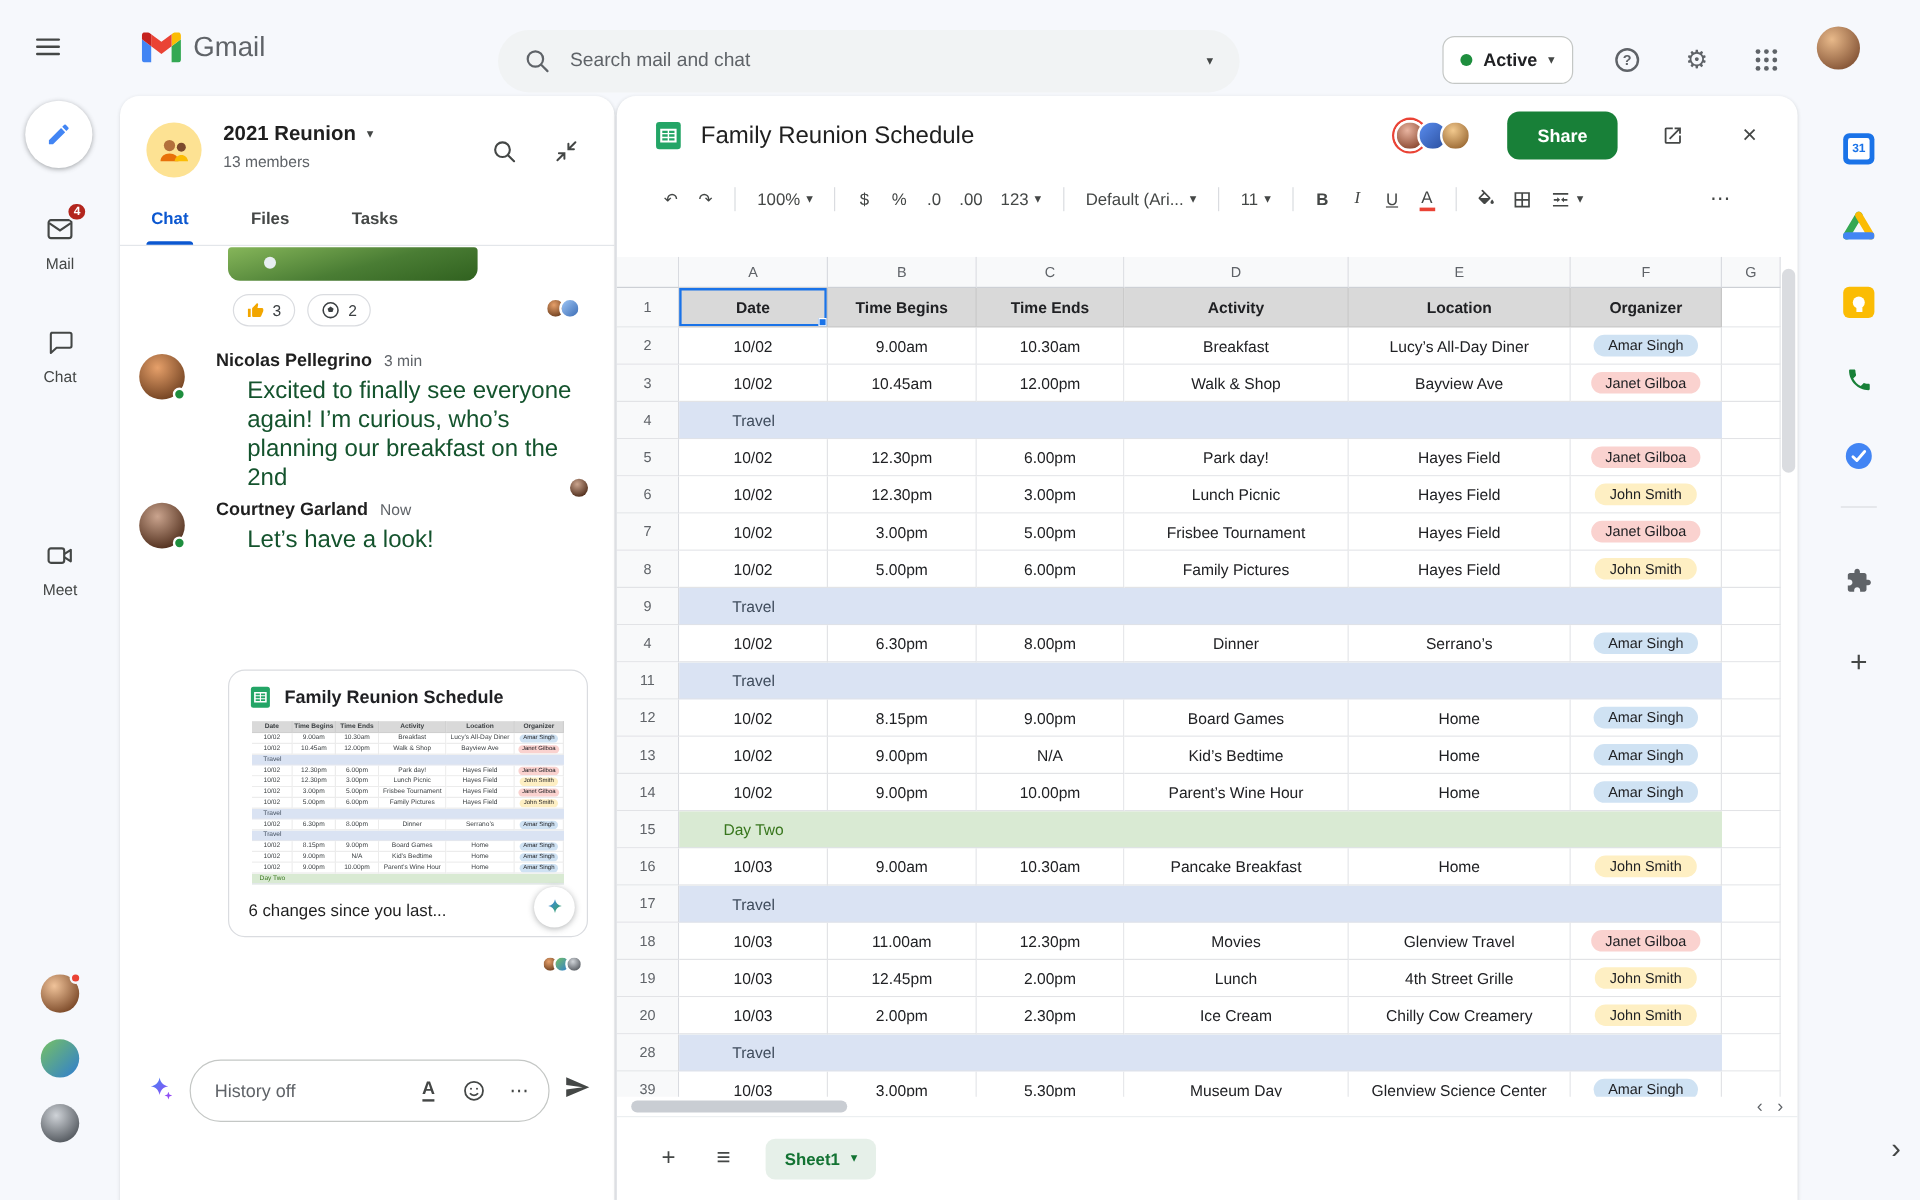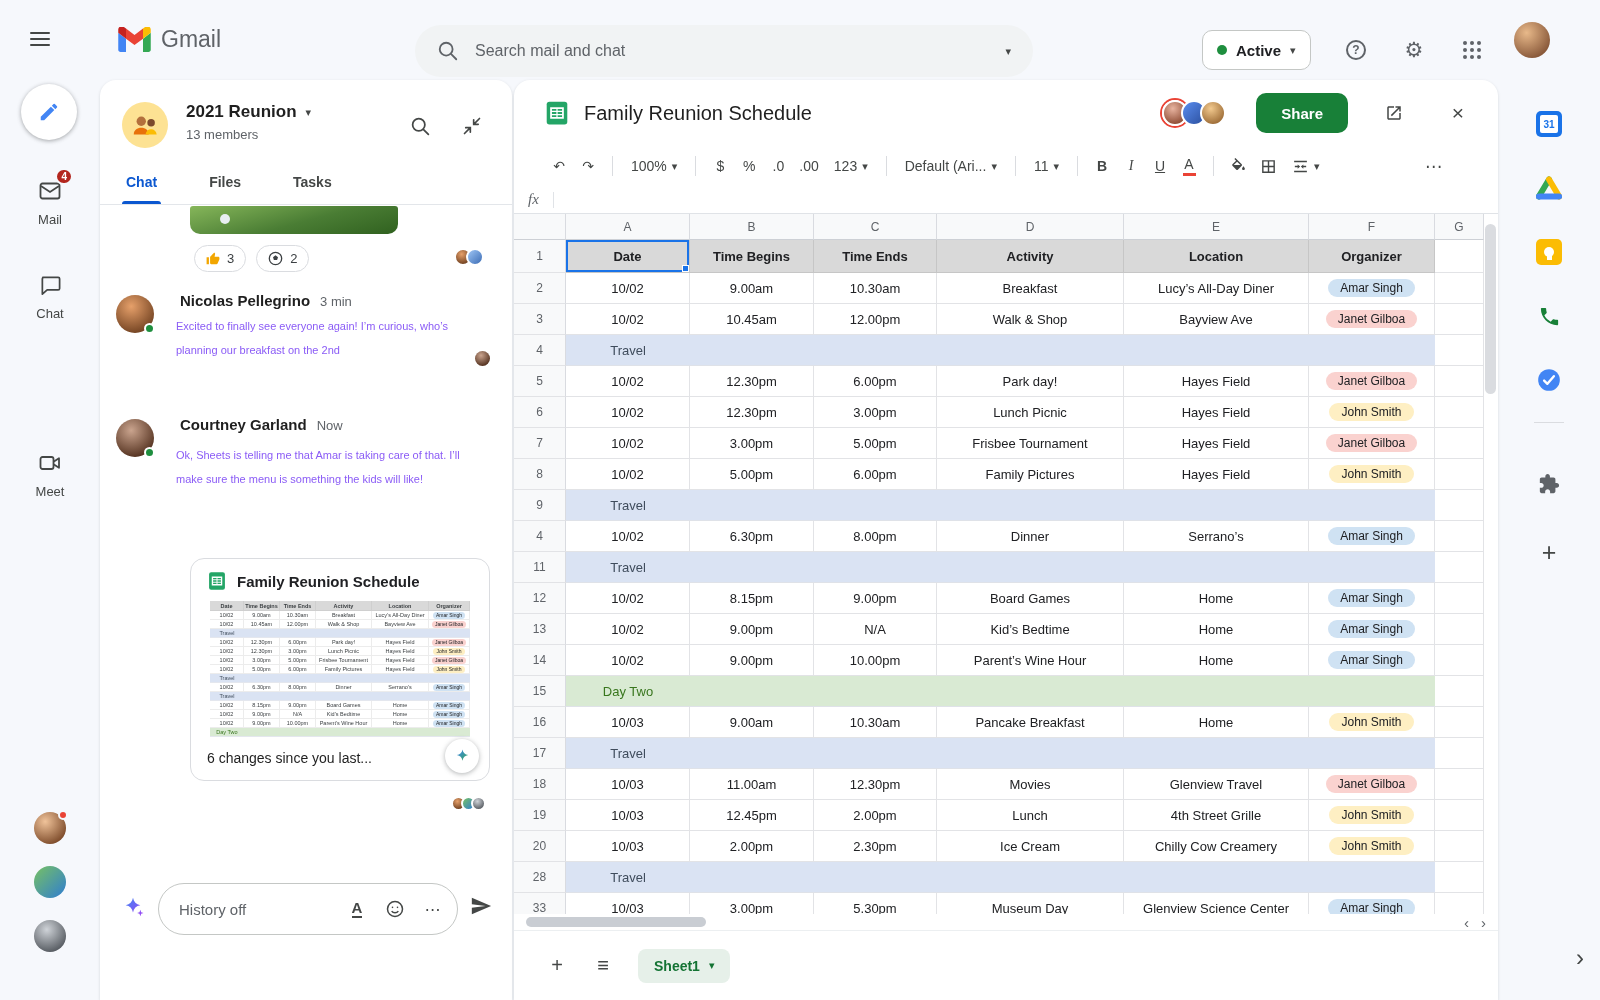--- a/index.html
+++ b/index.html
@@ -58,21 +58,21 @@
 .react-row{position:absolute;left:94px;top:165px;display:flex;gap:10px}
 .pill{height:27px;border:1px solid #dadce0;border-radius:14px;background:#fff;display:flex;align-items:center;gap:7px;padding:0 11px;font-size:13px;color:#3c4043;cursor:pointer}
 .mini-avs{position:absolute;right:28px;top:168px;display:flex}
 .mini-avs .avatar{width:18px;height:18px;border:2px solid #fff;margin-left:-6px}
 .msg{position:absolute;left:16px;right:18px}
 .m-av{position:absolute;left:0;top:3px;width:38px;height:38px;border-radius:50%}
 .presence{position:absolute;right:-1px;bottom:-1px;width:11px;height:11px;border-radius:50%;background:#1e8e3e;border:2px solid #fff}
 .m-head{margin-left:64px;display:flex;align-items:baseline;gap:10px}
 .m-name{font-size:15px;font-weight:700;color:#1f1f1f}
 .m-time{font-size:13px;color:#5f6368}
-.m-text{margin-left:60px;margin-top:5px;font-size:11px;line-height:24px;color:#8b5cf6;max-width:288px}
+.m-text{margin-left:90px;margin-top:5px;font-size:20px;line-height:24px;color:#14532d;max-width:288px}
 .rr{position:absolute;right:4px;bottom:-4px;width:15px;height:15px;border-radius:50%}
 .card{position:absolute;left:90px;top:478px;width:300px;border:1px solid #dadce0;border-radius:14px;background:#fff}
 .card-head{display:flex;align-items:center;gap:10px;padding:12px 16px 8px}
 .card-title{font-size:15px;font-weight:700;color:#202124}
 .mini{width:260px;margin:2px auto 0}
 .card-foot{display:flex;align-items:center;padding:13px 16px 14px;font-size:14px;color:#1f1f1f;position:relative}
 .spark-badge{position:absolute;right:10px;bottom:7px;width:34px;height:34px;border-radius:50%;background:#fff;box-shadow:0 1px 5px rgba(60,64,67,.4);display:flex;align-items:center;justify-content:center;cursor:pointer}
 .receipts{position:absolute;right:26px;top:716px;display:flex}
 .receipts .avatar{width:15px;height:15px;border:2px solid #fff;margin-left:-5px}
 .composer{position:absolute;left:0;right:0;top:800px;height:72px}
@@ -326,21 +326,21 @@
   </div>
 
   <div class="msg" style="top:336px">
     <span class="m-av" style="background:radial-gradient(circle at 40% 30%,#caa48e,#4e2c1a 82%)">
         <span class="presence"></span>
       </span>
     <div class="m-head">
       <span class="m-name">Courtney Garland</span>
       <span class="m-time">Now</span>
     </div>
-    <div class="m-text" style="margin-top:10px">Ok, Sheets is telling me that Amar is taking care of that. I’ll make sure the menu is something the kids will like!</div>
+    <div class="m-text">Let’s have a look!</div>
   </div>
 
   <div class="card">
     <div class="card-head">
       <span>
         <svg width="20" height="20" viewBox="0 0 24 24">
             <rect x="2.5" y="1.5" width="19" height="21" rx="2.5" fill="#23a566"></rect>
             <path d="M6.5 7.5h11v9h-11z" fill="none" stroke="#fff" stroke-width="1.6"></path>
             <path d="M6.5 10.5h11M6.5 13.5h11M12 7.5v9" stroke="#fff" stroke-width="1.1"></path>
           </svg>
@@ -608,24 +608,20 @@
     </span>
     <span class="tb-item">
       <svg width="17" height="17" viewBox="0 0 24 24">
           <path fill="#444746" d="M3 4h18v2H3zM3 18h18v2H3zM4 11h4V9l3.5 3L8 15v-2H4zM20 13h-4v2l-3.5-3L16 9v2h4z"></path>
         </svg>
       <span class="caret"></span>
     </span>
     <span class="tb-more">⋯</span>
   </div>
 
-  <div class="fxbar">
-    <span class="fx">fx</span>
-    <span class="fx-div"></span>
-  </div>
 
   <div class="gridwrap" id="grid">
       <div class="g-row">
         <div class="g-corner" style="width:52px"></div>
         <div class="g-letter" style="width:124px">A</div>
         <div class="g-letter" style="width:124px">B</div>
         <div class="g-letter" style="width:123px">C</div>
         <div class="g-letter" style="width:187px">D</div>
         <div class="g-letter" style="width:185px">E</div>
         <div class="g-letter" style="width:126px">F</div>
@@ -845,21 +841,21 @@
         <div class="g-cell" style="width:49px"></div>
       </div>
       <div class="g-row" style="height:31px">
         <div class="g-num">28</div>
         <div class="g-band" style="width:869px;background:#dae3f3">
           <span style="width:124px;color:#3f4c5c">Travel</span>
         </div>
         <div class="g-cell" style="width:49px"></div>
       </div>
       <div class="g-row" style="height:31px">
-        <div class="g-num">33</div>
+        <div class="g-num">39</div>
         <div class="g-cell" style="width:124px">10/03</div>
         <div class="g-cell" style="width:124px">3.00pm</div>
         <div class="g-cell" style="width:123px">5.30pm</div>
         <div class="g-cell" style="width:187px">Museum Day</div>
         <div class="g-cell" style="width:185px">Glenview Science Center</div>
         <div class="g-cell" style="width:126px">
           <span class="chip" style="background:#cfe2f3">Amar Singh</span>
         </div>
         <div class="g-cell" style="width:49px"></div>
       </div>

